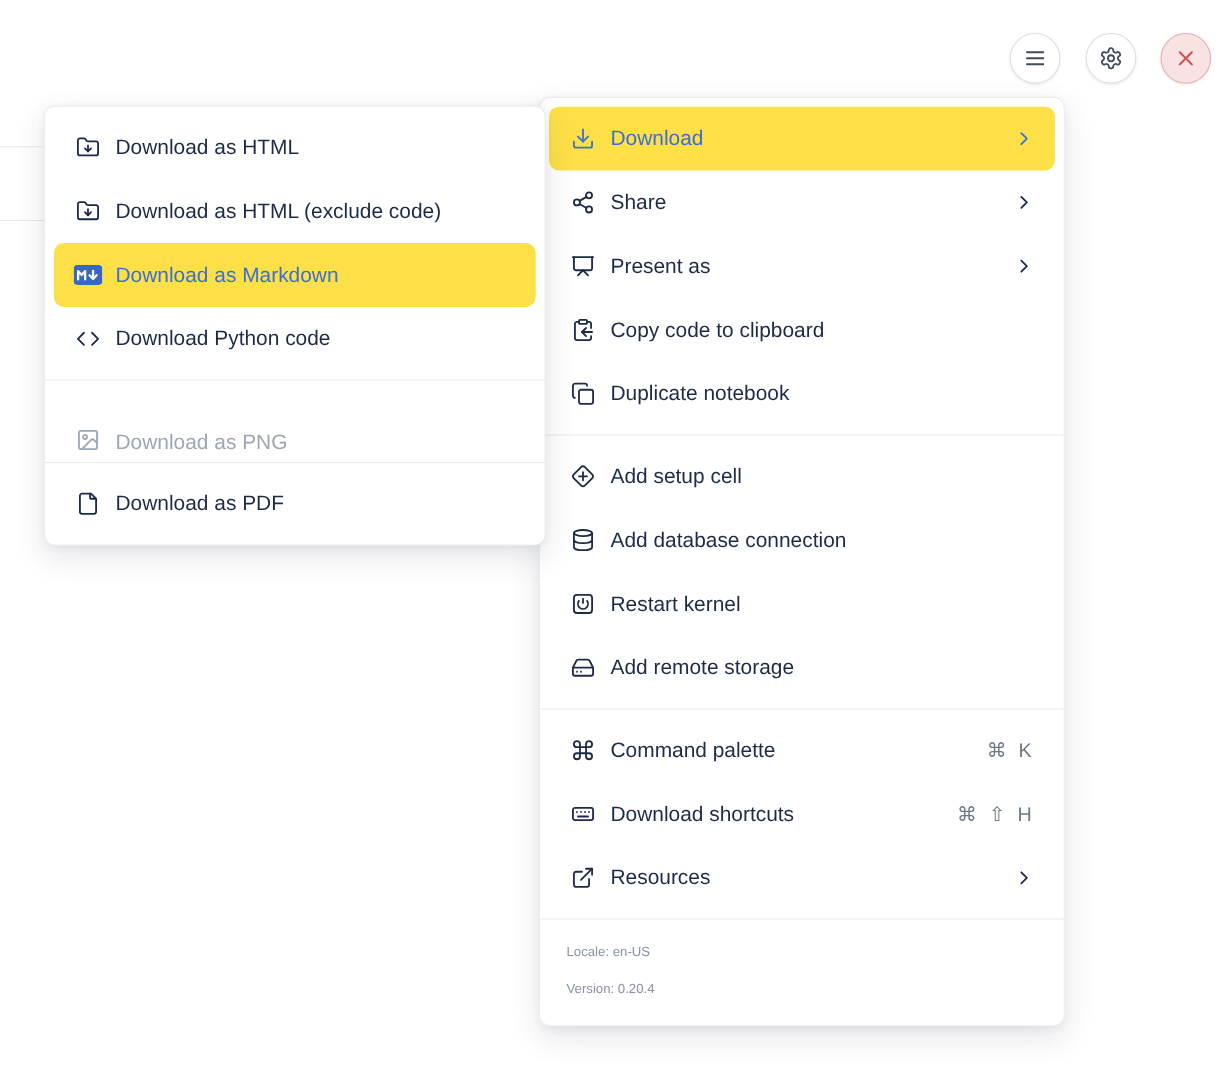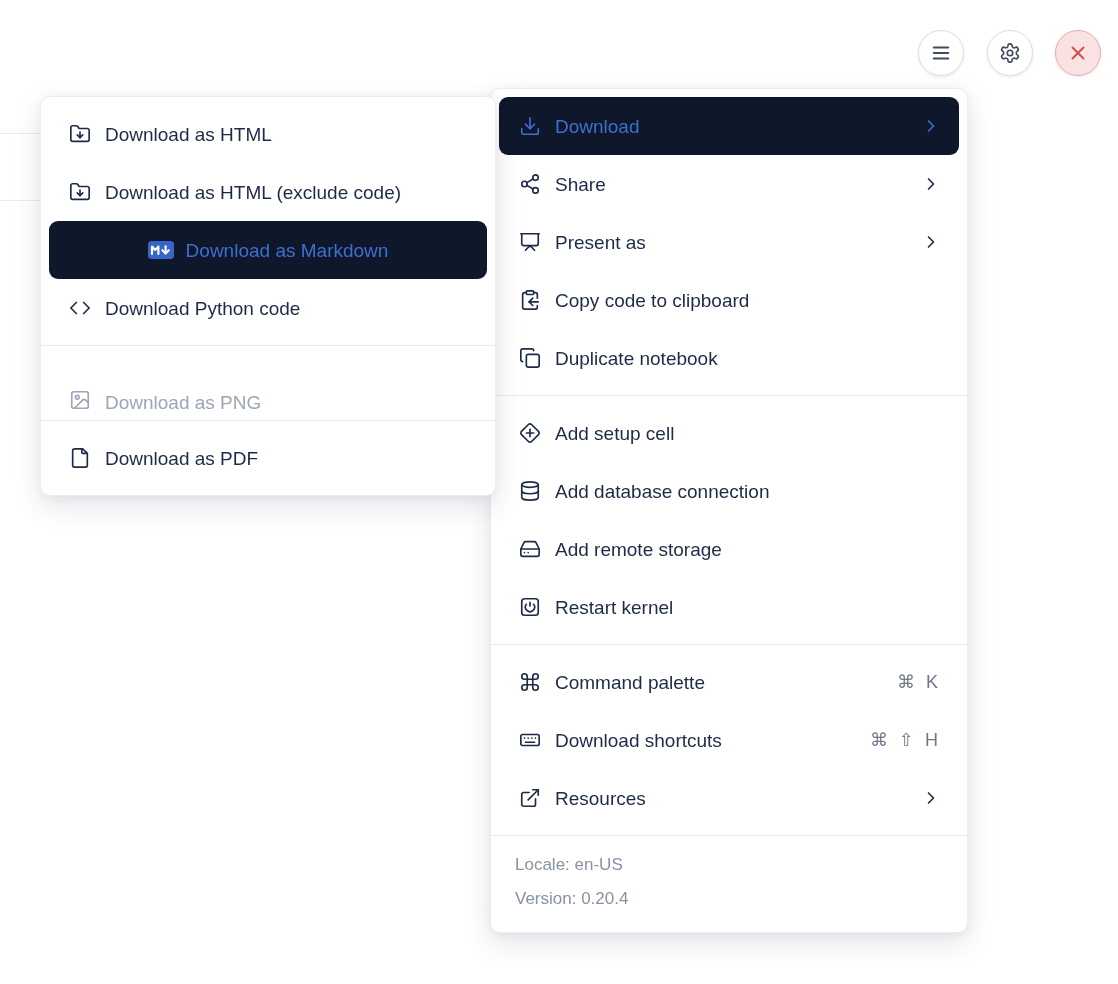--- a/index.html
+++ b/index.html
@@ -48,36 +48,36 @@
 
   .menu-item {
     display:flex; align-items:center;
     height:58px; margin:0 8px; padding:0 18px;
     border-radius:9px;
     font-size:19px; line-height:1;
     gap:12px; cursor:pointer;
     color:#1E2B47;
     white-space:nowrap;
   }
-  .menu-item.active { background:#0f172a; color:#3D6FD1;justify-content:center; }
+  .menu-item.active { background:#fde047; color:#3D6FD1; }
   .menu-item.disabled { color:#9CA6B4; cursor:default;align-items:flex-end; }
 
   .icon { width:26px; height:24px; flex:none; display:flex; align-items:center; justify-content:center; }
   .icon svg { width:22px; height:22px; display:block; }
   .icon.badge svg { width:26px; height:18px; }
 
   .grow { flex:1; }
   .shortcut { color:#6E7888; font-size:18px; letter-spacing:3px; flex:none; }
   .chev { width:20px; height:20px; flex:none; }
   .chev svg { width:20px; height:20px; display:block; }
 
   .separator { height:1px; background:#E9EBEF; margin:8px 0; }
 
   .menu-footer { padding:4px 24px 8px; }
-  .menu-footer div { font-size:17px; line-height:34px; color:#8792A3; white-space:nowrap; }
+  .menu-footer div { font-size:12px; line-height:34px; color:#8792A3; white-space:nowrap; }
 </style>
 </head>
 <body>
 
 <div class="bg-line l1"></div>
 <div class="bg-line l2"></div>
 
 <div class="circle-btn menu-btn">
   <span class="icon">
     <svg viewBox="0 0 24 24" fill="none" stroke="currentColor" stroke-width="2" stroke-linecap="round">
@@ -202,38 +202,38 @@
           <path d="M3 5v14a9 3 0 0 0 18 0V5"></path>
           <path d="M3 12a9 3 0 0 0 18 0"></path>
         </svg>
     </span>
     <span>Add database connection</span>
   </div>
 
   <div class="menu-item">
     <span class="icon">
       <svg viewBox="0 0 24 24" fill="none" stroke="currentColor" stroke-width="1.8" stroke-linecap="round" stroke-linejoin="round">
+          <rect x="3" y="3" width="18" height="18" rx="3"></rect>
+          <path d="M12 7v4"></path>
+          <path d="M7.998 9.003a5 5 0 1 0 8-.005"></path>
+        </svg>
+    </span>
+    <span>Restart kernel</span>
+  </div>
+
+  <div class="menu-item">
+    <span class="icon">
+      <svg viewBox="0 0 24 24" fill="none" stroke="currentColor" stroke-width="1.8" stroke-linecap="round" stroke-linejoin="round">
           <line x1="22" x2="2" y1="12" y2="12"></line>
           <path d="M5.45 5.11 2 12v6a2 2 0 0 0 2 2h16a2 2 0 0 0 2-2v-6l-3.45-6.89A2 2 0 0 0 16.76 4H7.24a2 2 0 0 0-1.79 1.11z"></path>
           <line x1="6" x2="6.01" y1="16" y2="16"></line>
           <line x1="10" x2="10.01" y1="16" y2="16"></line>
         </svg>
     </span>
     <span>Add remote storage</span>
-  </div>
-
-  <div class="menu-item">
-    <span class="icon">
-      <svg viewBox="0 0 24 24" fill="none" stroke="currentColor" stroke-width="1.8" stroke-linecap="round" stroke-linejoin="round">
-          <rect x="3" y="3" width="18" height="18" rx="3"></rect>
-          <path d="M12 7v4"></path>
-          <path d="M7.998 9.003a5 5 0 1 0 8-.005"></path>
-        </svg>
-    </span>
-    <span>Restart kernel</span>
   </div>
 
   <div class="separator"></div>
 
   <div class="menu-item">
     <span class="icon">
       <svg viewBox="0 0 24 24" fill="none" stroke="currentColor" stroke-width="1.8" stroke-linecap="round" stroke-linejoin="round">
           <path d="M15 6v12a3 3 0 1 0 3-3H6a3 3 0 1 0 3 3V6a3 3 0 1 0-3 3h12a3 3 0 1 0-3-3"></path>
         </svg>
     </span>

